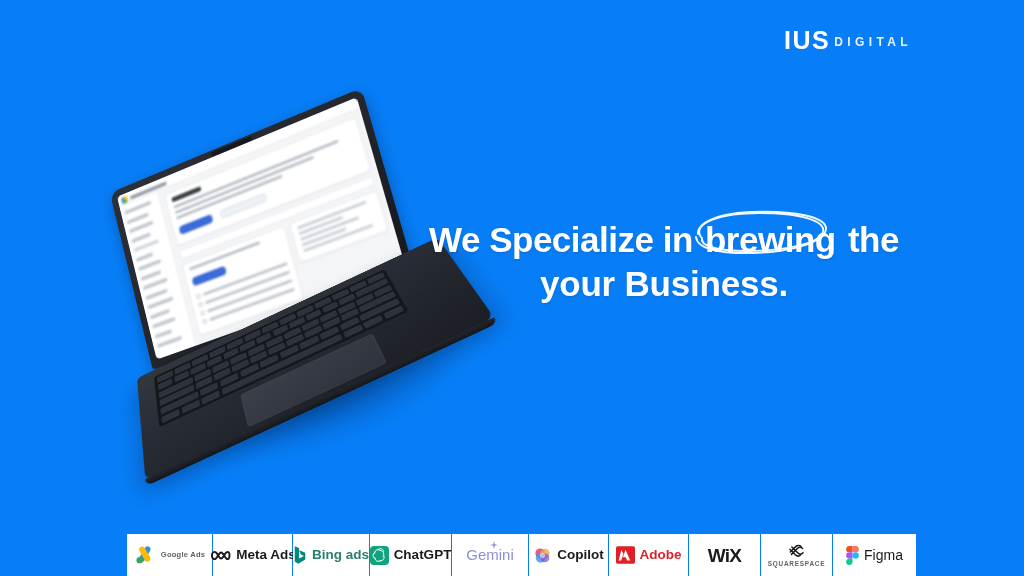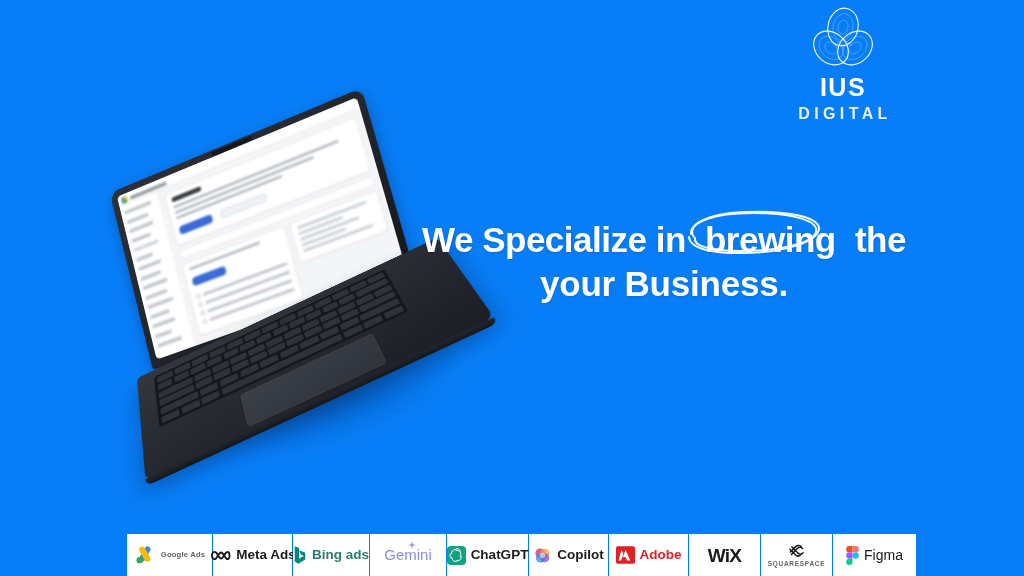--- a/index.html
+++ b/index.html
@@ -14,35 +14,35 @@
     background: #077ef8;
     overflow: hidden;
   }
 
   
   .brand {
     position: absolute;
     top: 6px; left: 784px;
     width: 118px;
     display: flex;
-    flex-direction: column;
+    flex-direction: row;
     align-items: center;
   }
   .brand-mark { width: 72px; height: 66px; display: block; }
   .brand-name {
     color: #ffffff;
     font-size: 25px;
     font-weight: 700;
     letter-spacing: 1.5px;
     line-height: 1;
     margin-top: 3px;
   }
   .brand-sub {
     color: #e8f2ff;
-    font-size: 16px;
+    font-size: 12px;
     font-weight: 600;
     letter-spacing: 4.4px;
     line-height: 1;
     margin-top: 6px;
     padding-left: 4px;
   }
 
   
   .headline {
     position: absolute;
@@ -54,21 +54,21 @@
     font-weight: 700;
     line-height: 1.26;
     letter-spacing: -0.2px;
     text-shadow: 0 1px 3px rgba(0,32,80,0.18);
   }
   .hl-line { display: block; white-space: nowrap; }
   .hl-line.l1 { letter-spacing: -0.5px; }
   .circled {
     position: relative;
     display: inline-block;
-    padding: 0 10px;
+    padding: 0 3px;
   }
   .circle-svg {
     position: absolute;
     left: -13px; top: -11px;
     width: 142px; height: 50px;
     pointer-events: none;
     overflow: visible;
   }
 
   
@@ -492,44 +492,44 @@
       <span class="lg-txt">Meta Ads</span>
     </div>
 
     <div class="logo-card bing">
       <svg class="lg-ico" width="14" height="20" viewBox="0 0 16 22">
         <path d="M2 1 L7 3 L7 15 L12.5 12 L9 10.5 L7 5.5 L14 8.5 L14 16 L6 21 L2 18.5 Z" fill="#00897b"></path>
       </svg>
       <span class="lg-txt" style="color:#2a7d6f">Bing ads</span>
     </div>
 
-    <div class="logo-card gem">
-      <span style="position:relative;display:inline-block">
-        <span class="lg-txt" style="color:#8b8fd8;font-weight:400;font-size:15px">Gemini</span>
-        <svg style="position:absolute;right:16px;top:-5px" width="8" height="8" viewBox="0 0 10 10">
-          <path d="M5 0 L6 4 L10 5 L6 6 L5 10 L4 6 L0 5 L4 4 Z" fill="#8b8fd8"></path>
-        </svg>
-      </span>
-    </div>
-
     <div class="logo-card gpt">
       <svg class="lg-ico" width="19" height="19" viewBox="0 0 24 24">
         <rect width="24" height="24" rx="5" fill="#10a37f"></rect>
         <g fill="none" stroke="#ffffff" stroke-width="1.25">
           <path d="M12 5.4 C15 5.4, 17.4 7.6, 17.4 10.6 C17.4 11.6, 17 12.6, 16.4 13.4"></path>
           <path d="M17.3 12 C18.5 14.4, 17.6 17.3, 15 18.4 C14.1 18.8, 13 18.9, 12 18.6"></path>
           <path d="M13.6 18.2 C11.6 20, 8.6 19.8, 7 17.5 C6.4 16.7, 6.1 15.7, 6.2 14.7"></path>
           <path d="M6.7 15.9 C4.2 15, 3.1 12.2, 4.4 9.8 C4.9 8.9, 5.7 8.2, 6.6 7.8"></path>
           <path d="M6 9.9 C5.4 7.2, 7.2 4.8, 9.9 4.7 C10.9 4.7, 11.8 5, 12.6 5.6"></path>
           <path d="M9.6 5.2 C10.9 3 13.9 2.6, 15.8 4.4 C16.6 5.1, 17 6, 17.2 7"></path>
         </g>
       </svg>
       <span class="lg-txt">ChatGPT</span>
     </div>
 
+    <div class="logo-card gem">
+      <span style="position:relative;display:inline-block">
+        <span class="lg-txt" style="color:#8b8fd8;font-weight:400;font-size:15px">Gemini</span>
+        <svg style="position:absolute;right:16px;top:-5px" width="8" height="8" viewBox="0 0 10 10">
+          <path d="M5 0 L6 4 L10 5 L6 6 L5 10 L4 6 L0 5 L4 4 Z" fill="#8b8fd8"></path>
+        </svg>
+      </span>
+    </div>
+
     <div class="logo-card cop">
       <svg class="lg-ico" width="19" height="19" viewBox="0 0 24 24">
         <circle cx="9" cy="9" r="6" fill="#d9467e" opacity=".88"></circle>
         <circle cx="15" cy="9.5" r="6" fill="#f2a33c" opacity=".78"></circle>
         <circle cx="9.5" cy="15" r="6" fill="#3e8ede" opacity=".78"></circle>
         <circle cx="15" cy="15" r="5.6" fill="#7b4fd8" opacity=".72"></circle>
         <circle cx="12" cy="12" r="3.4" fill="#ffffff" opacity=".55"></circle>
       </svg>
       <span class="lg-txt">Copilot</span>
     </div>

